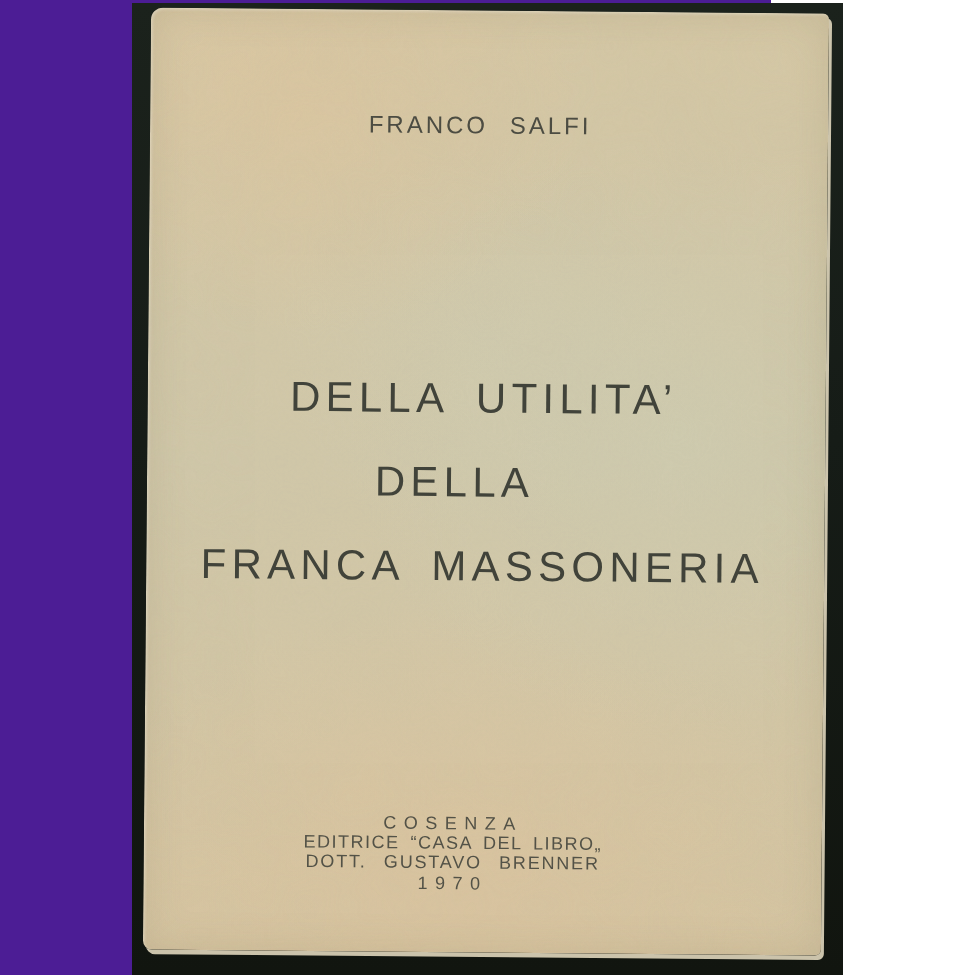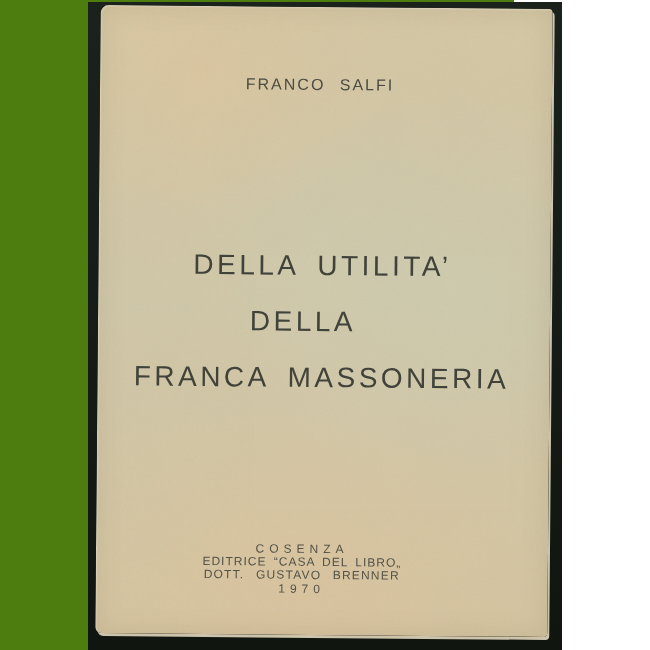--- a/index.html
+++ b/index.html
@@ -8,21 +8,21 @@
     width: 650px;
     height: 650px;
     background: #ffffff;
     overflow: hidden;
     font-family: "Liberation Sans", sans-serif;
   }
   .scene {
     position: relative;
     width: 514px;
     height: 650px;
-    background: #4d7c0f;
+    background: #4c1d95;
   }
   
   .backdrop {
     position: absolute;
     left: 88px;
     top: 2px;
     width: 474px;
     height: 648px;
     background: linear-gradient(180deg, #1b221c 0%, #161c17 45%, #11150f 100%);
   }

